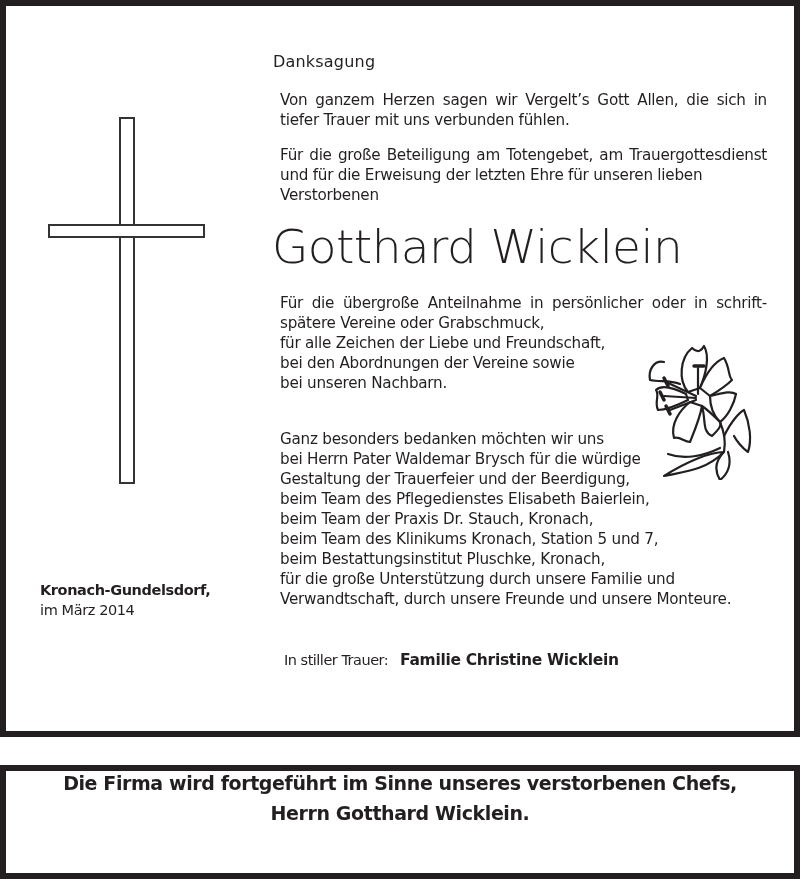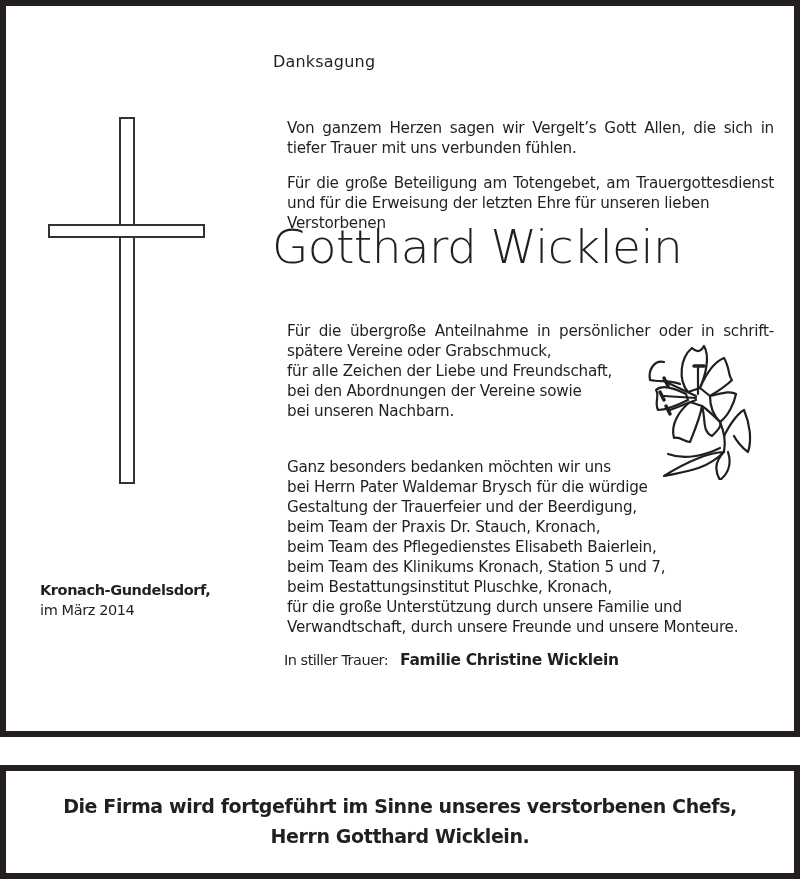--- a/index.html
+++ b/index.html
@@ -8,37 +8,37 @@
   .frame { position: absolute; box-sizing: border-box; border: 6px solid #231f20; background: #fff; }
   #main-box { left: 0; top: 0; width: 800px; height: 737px; }
   #firm-box { left: 0; top: 765px; width: 800px; height: 114px; }
 
   .cross-v { position: absolute; left: 119px; top: 117px; width: 16px; height: 367px;
              box-sizing: border-box; border: 2px solid #333; border-bottom-width: 2px; background:#fff; }
   .cross-h { position: absolute; left: 48px; top: 224px; width: 157px; height: 14px;
              box-sizing: border-box; border: 2px solid #333; background:#fff; }
   .cross-gap { position: absolute; left: 121px; top: 226px; width: 12px; height: 10px; background: #fff; }
 
-  .txt { position: absolute; left: 287px; font-size: 15.2px; line-height: 20px; letter-spacing: -0.25px; white-space: nowrap; margin-top: 28px; }
+  .txt { position: absolute; left: 280px; font-size: 15.2px; line-height: 20px; letter-spacing: -0.25px; white-space: nowrap; }
   #heading { position: absolute; left: 273px; top: 24px; font-size: 16px; line-height: 30px; letter-spacing: 0.2px; margin-top: 23px; }
   #p1 { top: 90px; }
   #p2 { top: 145px; }
   #name { position: absolute; left: 272px; top: 218px; font-size: 47px; line-height: 58px; letter-spacing: -0.6px; font-weight: 300; }
   #p3 { top: 293px; }
   #p4 { top: 429px; }
   .just { display: block; text-align: justify; text-align-last: justify; width: 487px; }
 
   #place { position: absolute; left: 40px; top: 580px; font-size: 14.5px; line-height: 20px; letter-spacing: -0.4px; }
   #place b { font-weight: bold; }
   #trauer-label { position: absolute; left: 284px; top: 650px; font-size: 14.5px; line-height: 20px; letter-spacing: -0.5px; }
   #signers { position: absolute; left: 400px; top: 649px; font-size: 15.5px; line-height: 22px; font-weight: bold; letter-spacing: -0.3px; }
 
   #lily { position: absolute; left: 640px; top: 340px; width: 120px; height: 140px; }
 
-  #firm-text { position: absolute; left: 0; width: 800px; top: 791px; text-align: center;
+  #firm-text { position: absolute; left: 0; width: 800px; top: 768px; text-align: center;
                font-size: 19px; line-height: 30px; font-weight: bold; letter-spacing: -0.4px; }
 </style>
 </head>
 <body>
 
 <div id="main-box" class="frame"></div>
 
 <div class="cross-v"></div>
 <div class="cross-h"></div>
 <div class="cross-gap"></div>
@@ -63,22 +63,22 @@
   <div>spätere Vereine oder Grabschmuck,</div>
   <div>für alle Zeichen der Liebe und Freundschaft,</div>
   <div>bei den Abordnungen der Vereine sowie</div>
   <div>bei unseren Nachbarn.</div>
 </div>
 
 <div id="p4" class="txt">
   <div>Ganz besonders bedanken möchten wir uns</div>
   <div>bei Herrn Pater Waldemar Brysch für die würdige</div>
   <div>Gestaltung der Trauerfeier und der Beerdigung,</div>
+  <div>beim Team des Pflegedienstes Elisabeth Baierlein,</div>
   <div>beim Team der Praxis Dr. Stauch, Kronach,</div>
-  <div>beim Team des Pflegedienstes Elisabeth Baierlein,</div>
   <div>beim Team des Klinikums Kronach, Station 5 und 7,</div>
   <div>beim Bestattungsinstitut Pluschke, Kronach,</div>
   <div>für die große Unterstützung durch unsere Familie und</div>
   <div>Verwandtschaft, durch unsere Freunde und unsere Monteure.</div>
 </div>
 
 <svg id="lily" viewBox="0 0 120 140" fill="none" stroke="#231f20" stroke-width="2.2" stroke-linejoin="round" stroke-linecap="round">
 
   <path d="M48 52 C38 40 40 18 52 8 C58 14 62 10 64 6 C70 16 66 34 60 48 Z" fill="#fff"></path>
   <path d="M60 48 C66 34 74 22 84 18 C90 28 88 36 92 40 C86 46 80 50 70 56 Z" fill="#fff"></path>

